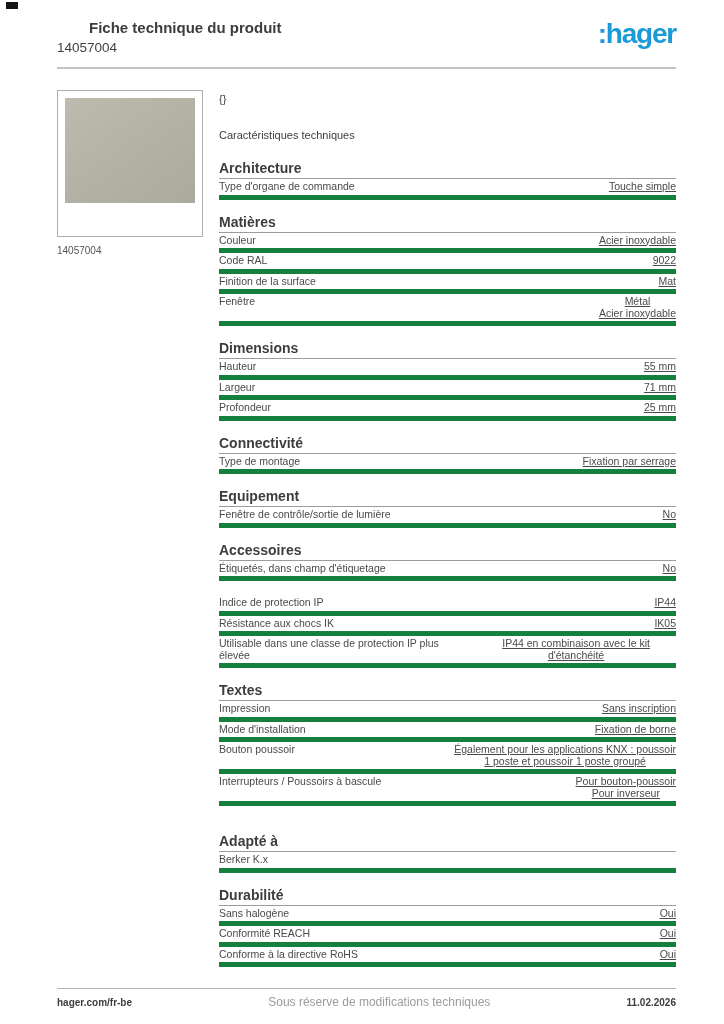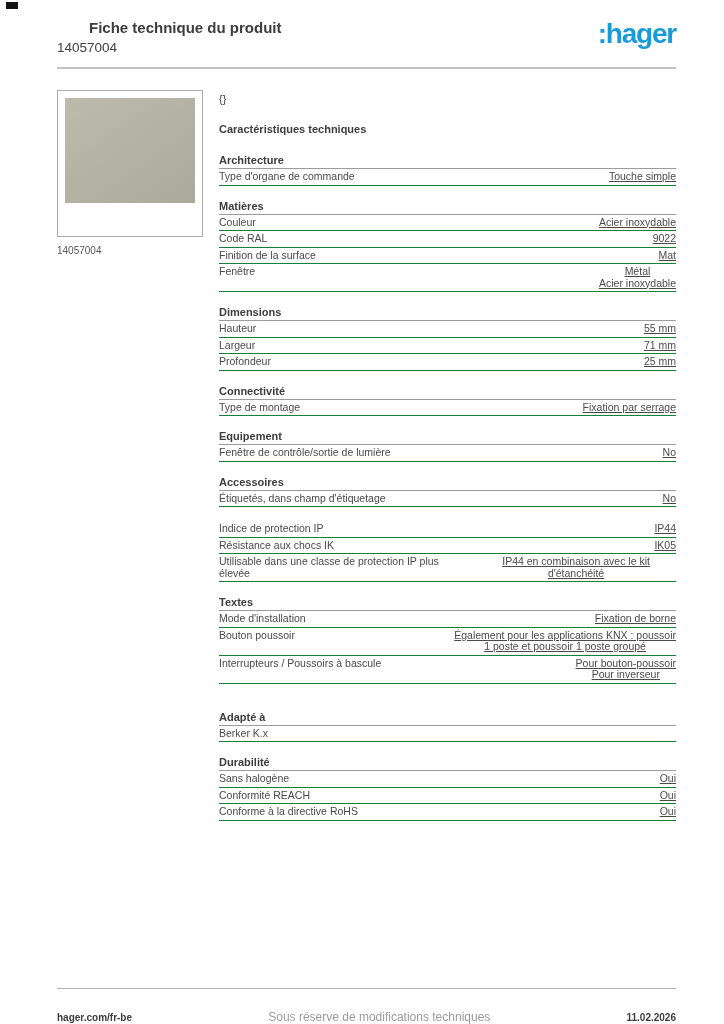--- a/index.html
+++ b/index.html
@@ -21,42 +21,42 @@
   .header-rule { position: absolute; left: 57px; top: 67px; width: 619px; height: 2px; background: #c3c3c3; }
 
   .content { position: absolute; left: 57px; top: 90px; width: 619px; display: flex; gap: 16px; }
   .left-col { width: 146px; flex: 0 0 146px; }
   .image-box { width: 146px; height: 147px; border: 1px solid #adadad; background: #fff; }
   .product-img { margin: 7px 7px 0 7px; height: 105px; background: linear-gradient(145deg, #bdbbad 0%, #b3b1a3 55%, #acaa9c 100%); }
   .image-caption { margin-top: 8px; font-size: 10px; color: #565656; }
 
   .right-col { flex: 1; min-width: 0; }
   .placeholder-text { font-size: 11px; color: #3d3d3d; margin-top: 3px; }
-  .char-title { font-size: 11px; font-weight: bold; color: #3d3d3d; margin-top: 18px; }
+  .char-title { font-size: 11px; font-weight: normal; color: #3d3d3d; margin-top: 24px; }
   .sections { margin-top: 19px; }
 
   .spec-section { margin-bottom: 14px; }
   .spec-section.extra-gap { margin-top: 27px; }
   .section-title {
-    font-size: 11px; font-weight: bold; color: #3d3d3d;
+    font-size: 14px; font-weight: bold; color: #3d3d3d;
     padding-bottom: 2px; border-bottom: 1px solid #9c9c9c;
   }
   .spec-row {
     display: flex; justify-content: space-between; align-items: flex-start;
-    border-bottom: 1px solid #15803d;
+    border-bottom: 5px solid #15803d;
     padding: 2px 0 2px 0;
     font-size: 10.5px; line-height: 11.5px; color: #4a4a4a;
   }
   .spec-label { text-align: left; padding-right: 12px; }
   .spec-value { text-align: center; margin-left: auto; white-space: pre-line; text-decoration: underline; }
 
   .doc-footer {
     position: absolute; left: 57px; top: 988px; width: 619px;
     border-top: 1px solid #b2b2b2;
-    padding-top: 21px;
+    padding-top: 6px;
     display: flex; align-items: baseline;
     font-size: 10px;
   }
   .footer-left { font-weight: bold; color: #3d3d3d; }
   .footer-center { flex: 1; text-align: center; color: #9b9b9b; font-size: 12px; }
   .footer-right { font-weight: bold; color: #3d3d3d; }
 </style>
 </head>
 <body>
 
@@ -157,20 +157,24 @@
               <div class="spec-value">IK05</div>
             </div>
             <div class="spec-row">
               <div class="spec-label">Utilisable dans une classe de protection IP plus élevée</div>
               <div class="spec-value">IP44 en combinaison avec le kit d'étanchéité</div>
             </div>
           </section>
           <section class="spec-section">
             <div class="section-title">Textes</div>
             <div class="spec-row">
+              <div class="spec-label">Impression</div>
+              <div class="spec-value">Sans inscription</div>
+            </div>
+            <div class="spec-row">
               <div class="spec-label">Mode d'installation</div>
               <div class="spec-value">Fixation de borne</div>
             </div>
             <div class="spec-row">
               <div class="spec-label">Bouton poussoir</div>
               <div class="spec-value">Également pour les applications KNX : poussoir
 1 poste et poussoir 1 poste groupé</div>
             </div>
             <div class="spec-row">
               <div class="spec-label">Interrupteurs / Poussoirs à bascule</div>

